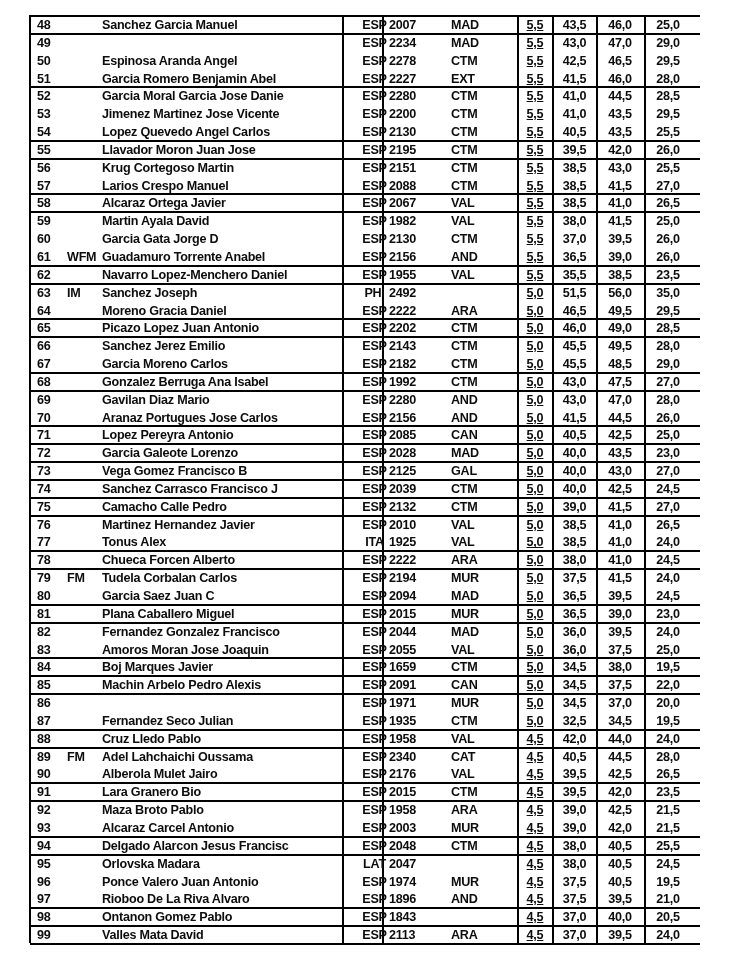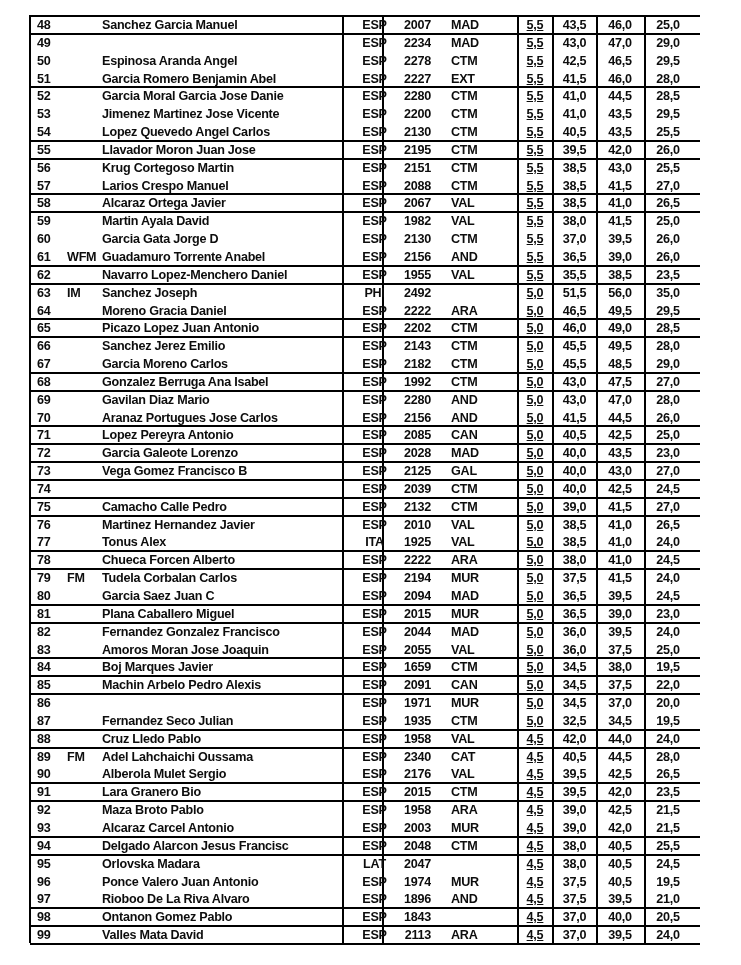--- a/index.html
+++ b/index.html
@@ -26,21 +26,21 @@
   .row.sep { border-bottom:2px solid #000; }
   .c {
     position:absolute; top:0; height:100%;
     line-height:17.4px; font-size:12.6px; letter-spacing:-0.25px;
     white-space:nowrap; overflow:hidden;
   }
   .rank   { left:7px;   width:30px;  }
   .title  { left:37px;  width:34px;  }
   .name   { left:72px;  width:242px; }
   .fed    { left:315px; width:59px;  text-align:center; }
-  .rating { left:359px; width:42px;  text-align:right; }
+  .rating { left:359px; width:42px;  text-align:left; }
   .region { left:409px; width:42px;padding-left:12px;  }
   .pts    { left:488px; width:34px;  text-align:center;text-decoration:underline; }
   .tb1    { left:523px; width:43px;  text-align:center; }
   .tb2    { left:567px; width:46px;  text-align:center; }
   .tb3    { left:615px; width:46px;  text-align:center; }
 </style>
 </head>
 <body>
 
 <div class="page">
@@ -361,20 +361,21 @@
     <span class="c rating">2125</span>
     <span class="c region">GAL</span>
     <span class="c pts">5,0</span>
     <span class="c tb1">40,0</span>
     <span class="c tb2">43,0</span>
     <span class="c tb3">27,0</span>
   </div>
         <div class="row sep">
     <span class="c rank">74</span>
     <span class="c title"></span>
+    <span class="c name">Sanchez Carrasco Francisco J</span>
     <span class="c fed">ESP</span>
     <span class="c rating">2039</span>
     <span class="c region">CTM</span>
     <span class="c pts">5,0</span>
     <span class="c tb1">40,0</span>
     <span class="c tb2">42,5</span>
     <span class="c tb3">24,5</span>
   </div>
         <div class="row sep">
     <span class="c rank">75</span>
@@ -551,21 +552,21 @@
     <span class="c rating">2340</span>
     <span class="c region">CAT</span>
     <span class="c pts">4,5</span>
     <span class="c tb1">40,5</span>
     <span class="c tb2">44,5</span>
     <span class="c tb3">28,0</span>
   </div>
         <div class="row sep">
     <span class="c rank">90</span>
     <span class="c title"></span>
-    <span class="c name">Alberola Mulet Sergio</span>
+    <span class="c name">Alberola Mulet Jairo</span>
     <span class="c fed">ESP</span>
     <span class="c rating">2176</span>
     <span class="c region">VAL</span>
     <span class="c pts">4,5</span>
     <span class="c tb1">39,5</span>
     <span class="c tb2">42,5</span>
     <span class="c tb3">26,5</span>
   </div>
         <div class="row sep">
     <span class="c rank">91</span>

